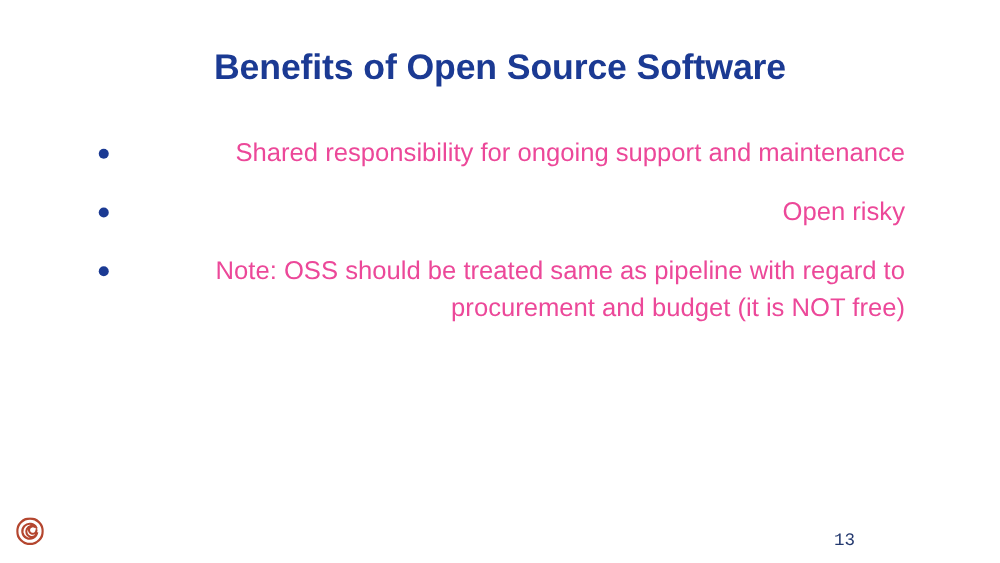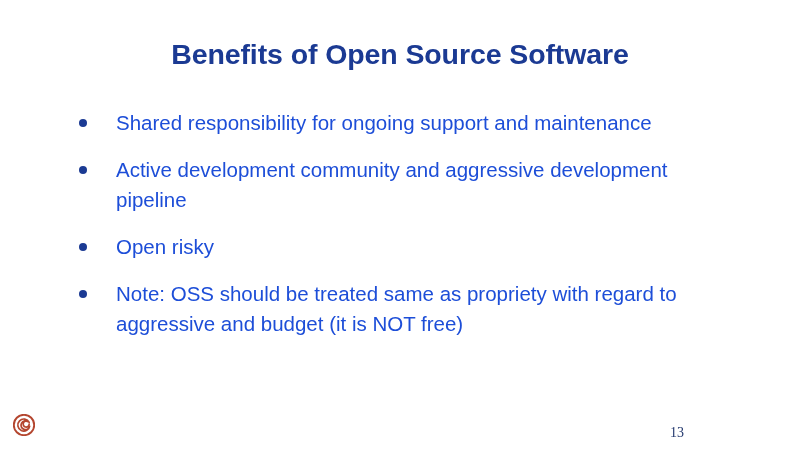--- a/index.html
+++ b/index.html
@@ -41,21 +41,22 @@
     margin: 0;
     padding: 0;
     list-style: none;
   }
   .bullet-item {
     position: relative;
     padding-left: 40px;
     margin-bottom: 17px;
     font-size: 20.5px;
     line-height: 30px;
-    color: #1d4ed8;
+    color: #ec4899;
+    text-align: right;
   }
   .bullet-item:last-child {
     margin-bottom: 0;
   }
   .bullet-dot {
     position: absolute;
     left: 3px;
     top: 11px;
     width: 8px;
     height: 8px;
@@ -65,21 +66,21 @@
   .bullet-text {
     display: block;
     white-space: pre-line;
   }
   .page-number {
     position: absolute;
     right: 36px;
     bottom: 9px;
     font-size: 14px;
     color: #23386e;
-    font-family: Liberation Serif, serif;
+    font-family: Liberation Mono, monospace;
   }
   .logo {
     position: absolute;
     left: 13px;
     bottom: 14px;
     width: 22px;
     height: 22px;
   }
 </style>
 </head>
@@ -89,29 +90,25 @@
 
   <div class="slide-title">Benefits of Open Source Software</div>
 
   <ul class="bullet-list">
     <li class="bullet-item">
       <span class="bullet-dot"></span>
       <span class="bullet-text">Shared responsibility for ongoing support and maintenance</span>
     </li>
     <li class="bullet-item">
       <span class="bullet-dot"></span>
-      <span class="bullet-text">Active development community and aggressive development pipeline</span>
-    </li>
-    <li class="bullet-item">
-      <span class="bullet-dot"></span>
       <span class="bullet-text">Open risky</span>
     </li>
     <li class="bullet-item">
       <span class="bullet-dot"></span>
-      <span class="bullet-text">Note:  OSS should be treated same as propriety with regard to aggressive and budget (it is NOT free)</span>
+      <span class="bullet-text">Note:  OSS should be treated same as pipeline with regard to procurement and budget (it is NOT free)</span>
     </li>
   </ul>
 
   <span class="logo">
     <svg width="22" height="22" viewBox="0 0 22 22" xmlns="http://www.w3.org/2000/svg">
       <circle cx="11" cy="11" r="10.2" fill="none" stroke="#b4462f" stroke-width="1.9"></circle>
       <path d="M16.2 8.3 a6.0 6.0 0 1 0 0.6 3.4 a4.4 4.4 0 1 1 -1.6 -3.9 a3.0 3.0 0 1 0 1.0 2.2" fill="none" stroke="#b4462f" stroke-width="1.7" stroke-linecap="round"></path>
     </svg>
   </span>
 

